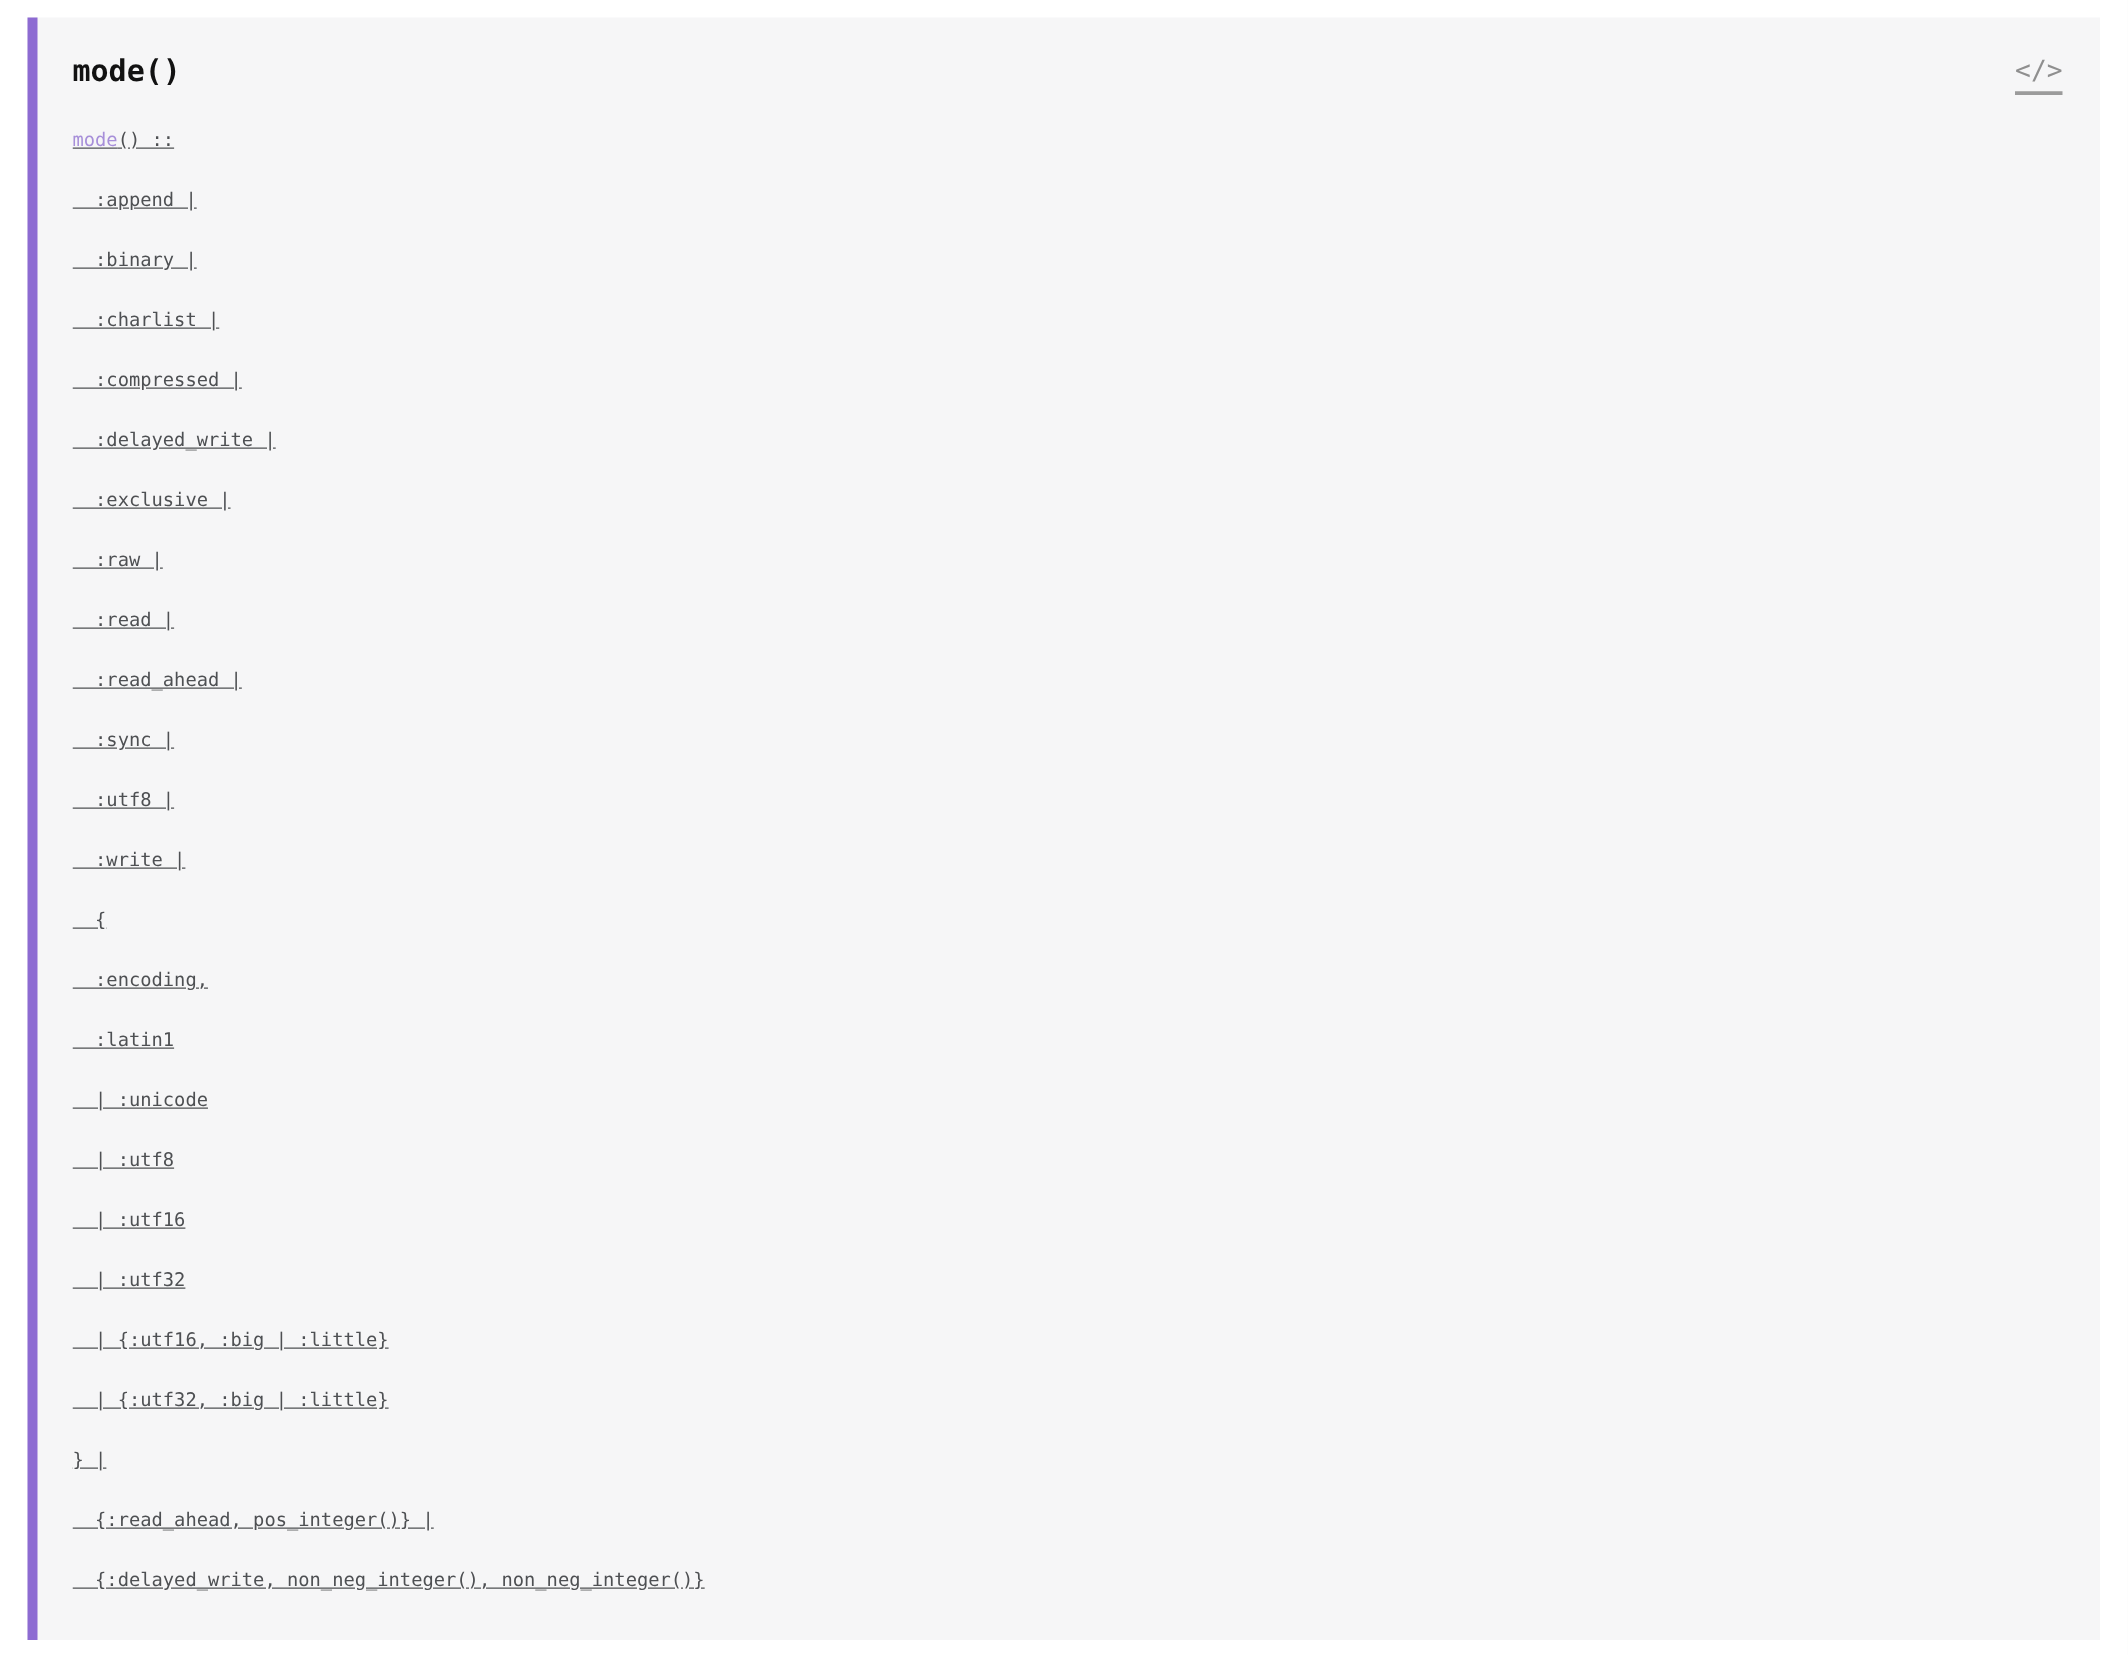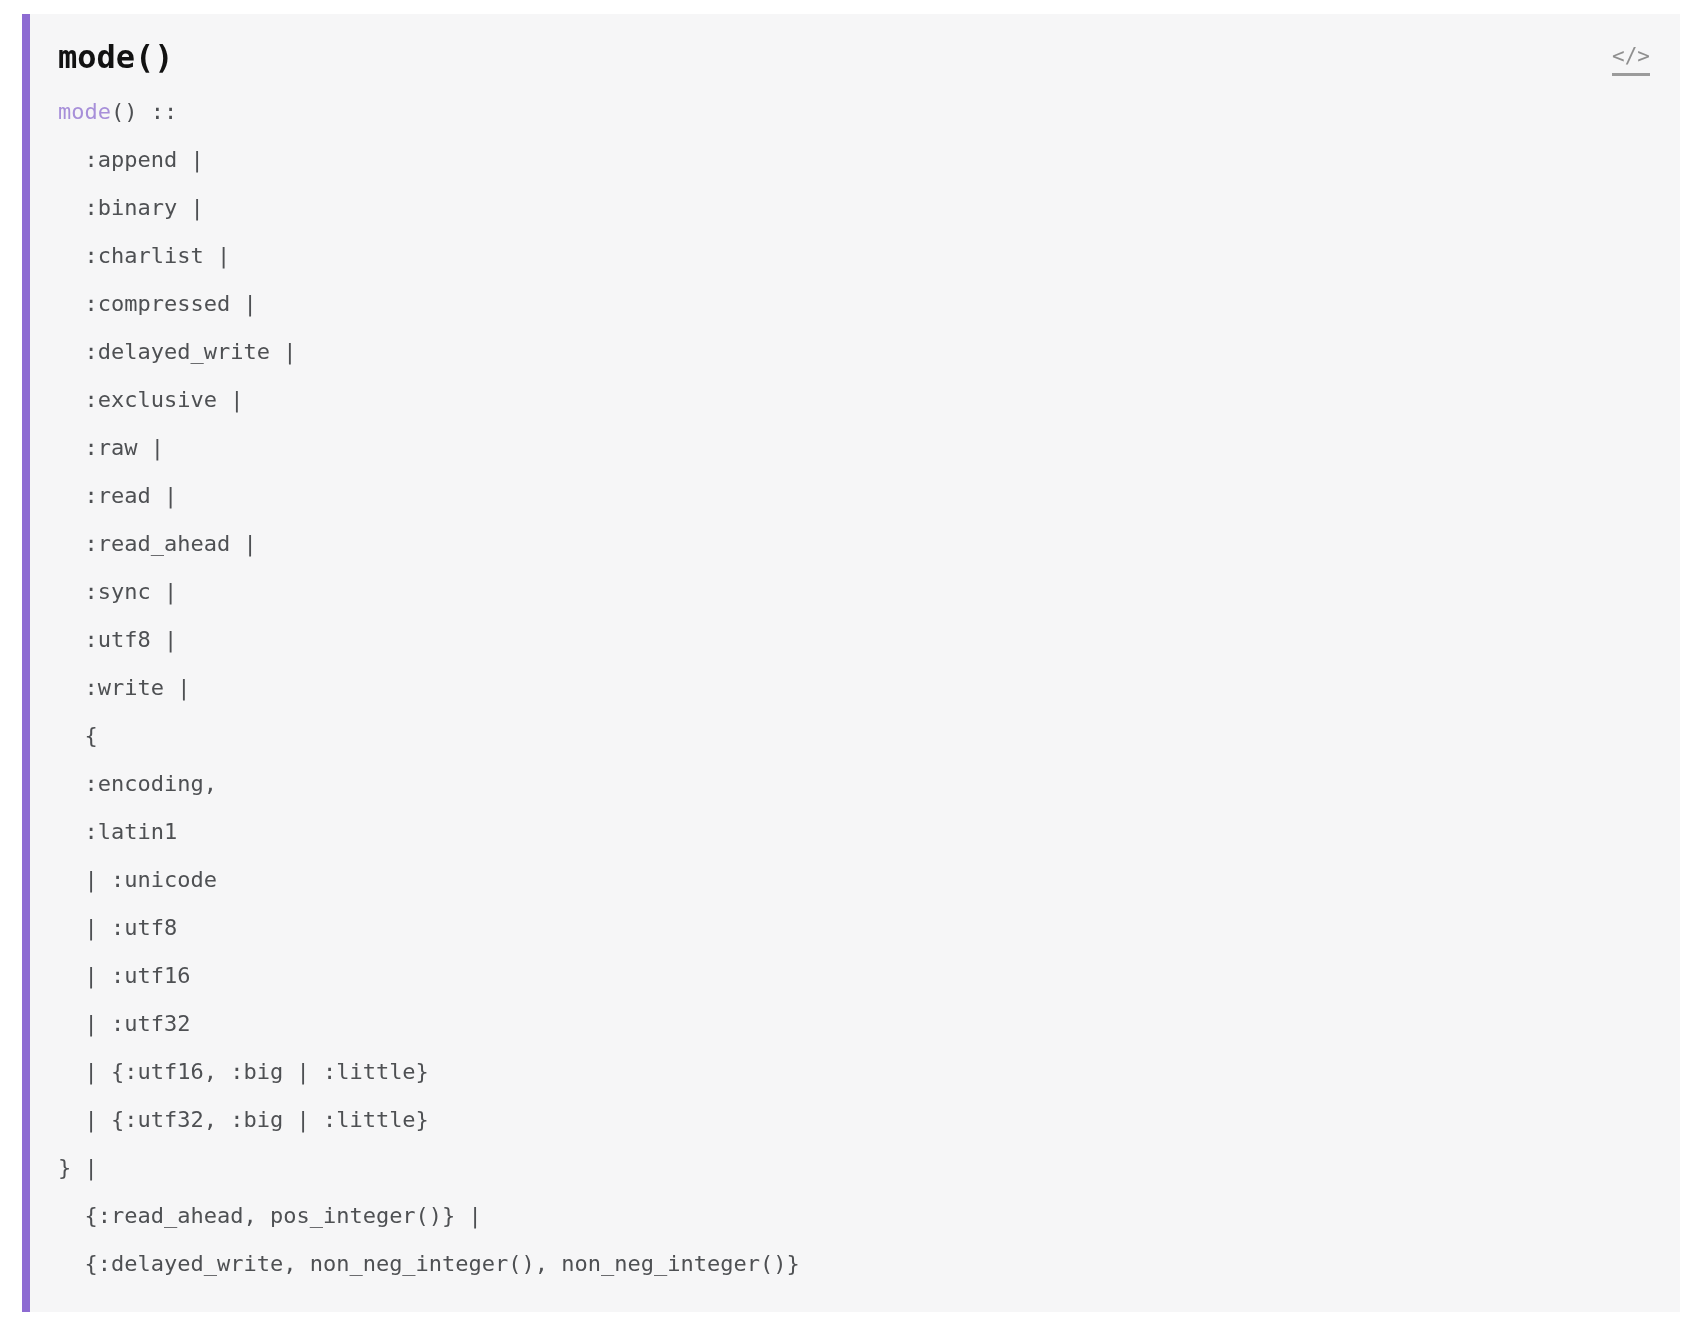--- a/index.html
+++ b/index.html
@@ -35,46 +35,47 @@
   .detail-header {
     display: flex;
     justify-content: space-between;
     align-items: flex-start;
     height: 32px;
   }
   .typespec-title {
     margin: 0;
     font-family: "DejaVu Sans Mono", "Liberation Mono", monospace;
     font-weight: bold;
-    font-size: 32px;
+    font-size: 24px;
     line-height: 30px;
     color: var(--title-color);
     letter-spacing: 0;
   }
   .view-source {
     font-family: "DejaVu Sans Mono", "Liberation Mono", monospace;
     font-size: 21px;
     line-height: 24px;
     color: var(--icon-gray);
     text-decoration: none;
     border-bottom: 3px solid var(--icon-underline);
     padding-bottom: 5px;
     margin-top: 2px;
     cursor: pointer;
     user-select: none;
   }
   pre.typespec-code {
     margin: 14px 0 0 0;
     padding: 0;
     font-family: "DejaVu Sans Mono", "Liberation Mono", monospace;
-    font-size: 22px;
+    font-size: 15px;
     line-height: 48px;
     color: var(--code-text);
     white-space: pre;
     overflow: hidden;
+    text-decoration: underline;
   }
   .type-name {
     color: var(--keyword);
     text-decoration: none;
     cursor: pointer;
   }
 </style>
 </head>
 <body>
 

